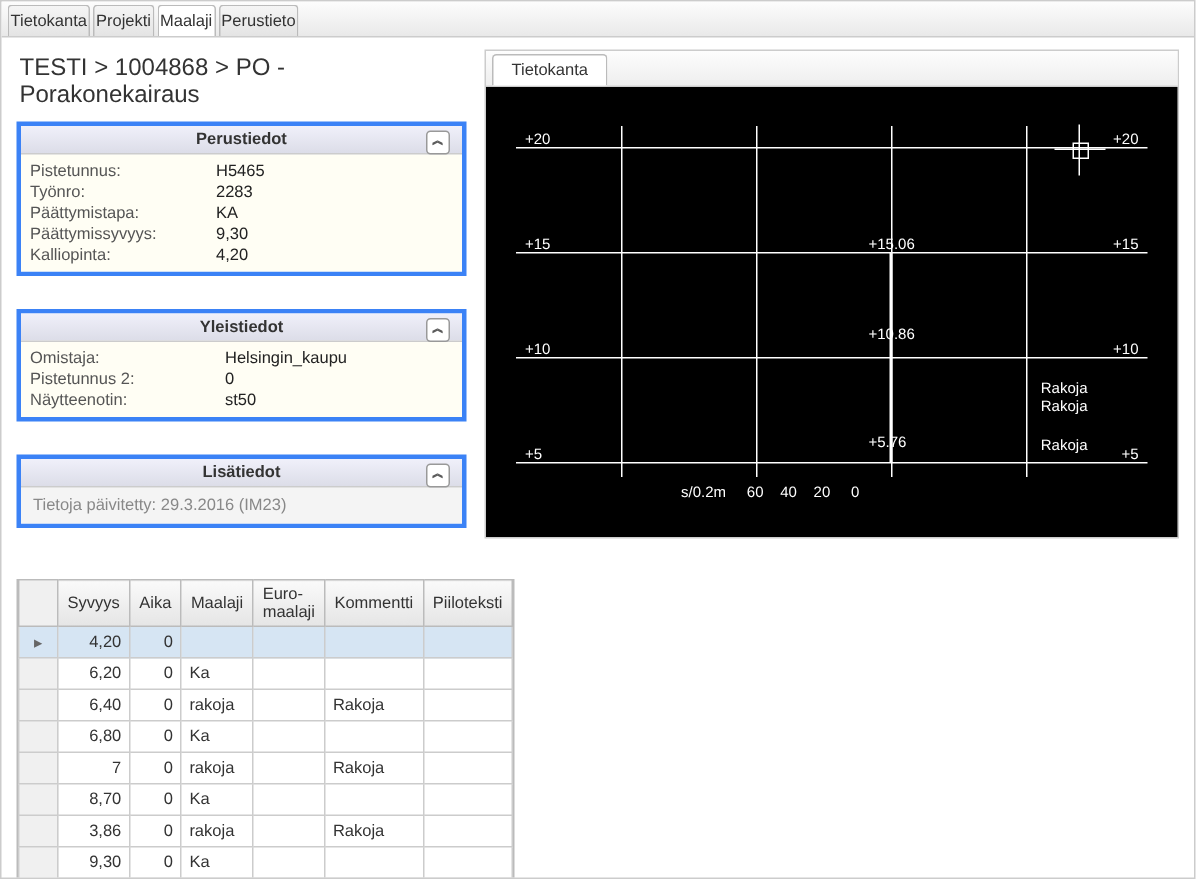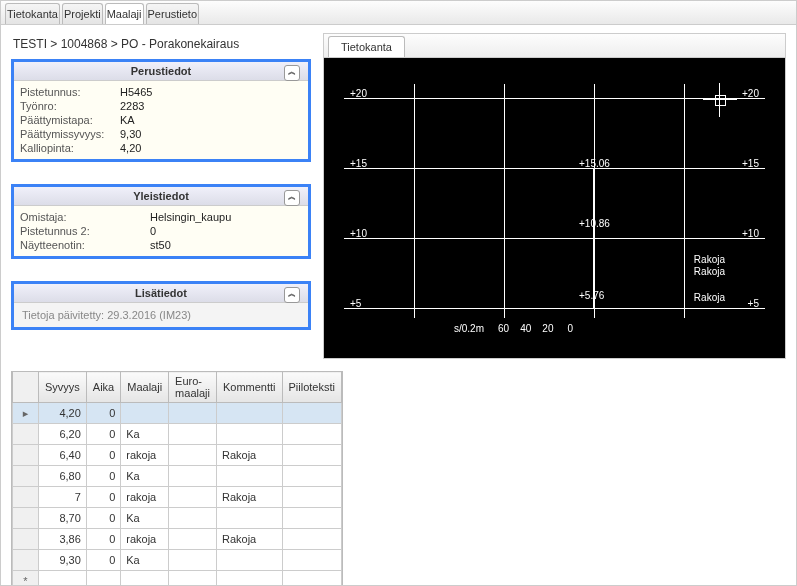--- a/index.html
+++ b/index.html
@@ -1,29 +1,29 @@
 <!DOCTYPE html>
 <html><head>
 <meta charset="utf-8">
 <style>
 body{margin:0;font-family:Tahoma,Arial,sans-serif;font-size:11px;background:#fff;color:#333;width:797px;height:586px;overflow:hidden;border:1px solid #ccc;box-sizing:border-box}
 .tabs{display:flex;border-bottom:1px solid #ccc;background:linear-gradient(#fdfdfd,#e9e9e9);padding-left:4px;padding-top:2px}
 .tab{padding:4px 1px;border:1px solid #bbb;border-bottom:none;margin-right:2px;background:linear-gradient(#f5f5f5,#e4e4e4);border-radius:3px 3px 0 0;cursor:pointer}
 .tab.active{background:#fff}
 .toprow{display:flex;padding:8px 10px 6px 10px;gap:12px}
 .left{width:300px}
-.crumb{padding:4px 2px 8px 2px;font-size:12px;color:#333}
+.crumb{padding:4px 2px 8px 2px;font-size:16px;color:#333}
 .panel{border:3px solid #3b82f6;margin-bottom:22px}
 .phead{background:linear-gradient(#f0f0fa,#dcdde8);color:#333;font-weight:bold;text-align:center;padding:3px 4px;border-bottom:1px solid #ccc;position:relative}
 .chev{position:absolute;right:8px;top:3px;width:14px;height:14px;border:1px solid #999;border-radius:3px;background:#fff;line-height:11px;font-size:8px;text-align:center;color:#555}
 .pbody{background:#fffef4;padding:4px 6px}
 .row{display:flex;padding:1px 0}
 .lab{color:#555}
 .val{color:#222}
-.w1 .lab{width:100px}.w1 .val{flex:1}
+.w1 .lab{width:124px}.w1 .val{flex:1}
 .w2 .lab{width:130px}.w2 .val{flex:1}
 .lisabody{background:#f4f4f4;padding:6px 8px;color:#888}
 .right{flex:1}
 .dtabwrap{border:1px solid #ccc}
 .dtabs{display:flex;border-bottom:1px solid #ccc;background:linear-gradient(#fdfdfd,#eee)}
 .dtab{padding:4px 12px;border:1px solid #bbb;border-bottom:none;margin:2px 0 0 4px;background:#fff;border-radius:3px 3px 0 0}
 .diag{background:#000;height:300px;position:relative;color:#fff;font-size:10px}
 .diag .hline{position:absolute;left:20px;right:20px;height:1px;background:#fff}
 .diag .vline{position:absolute;top:26px;bottom:40px;width:1px;background:#fff}
 .diag .lbl{position:absolute}

